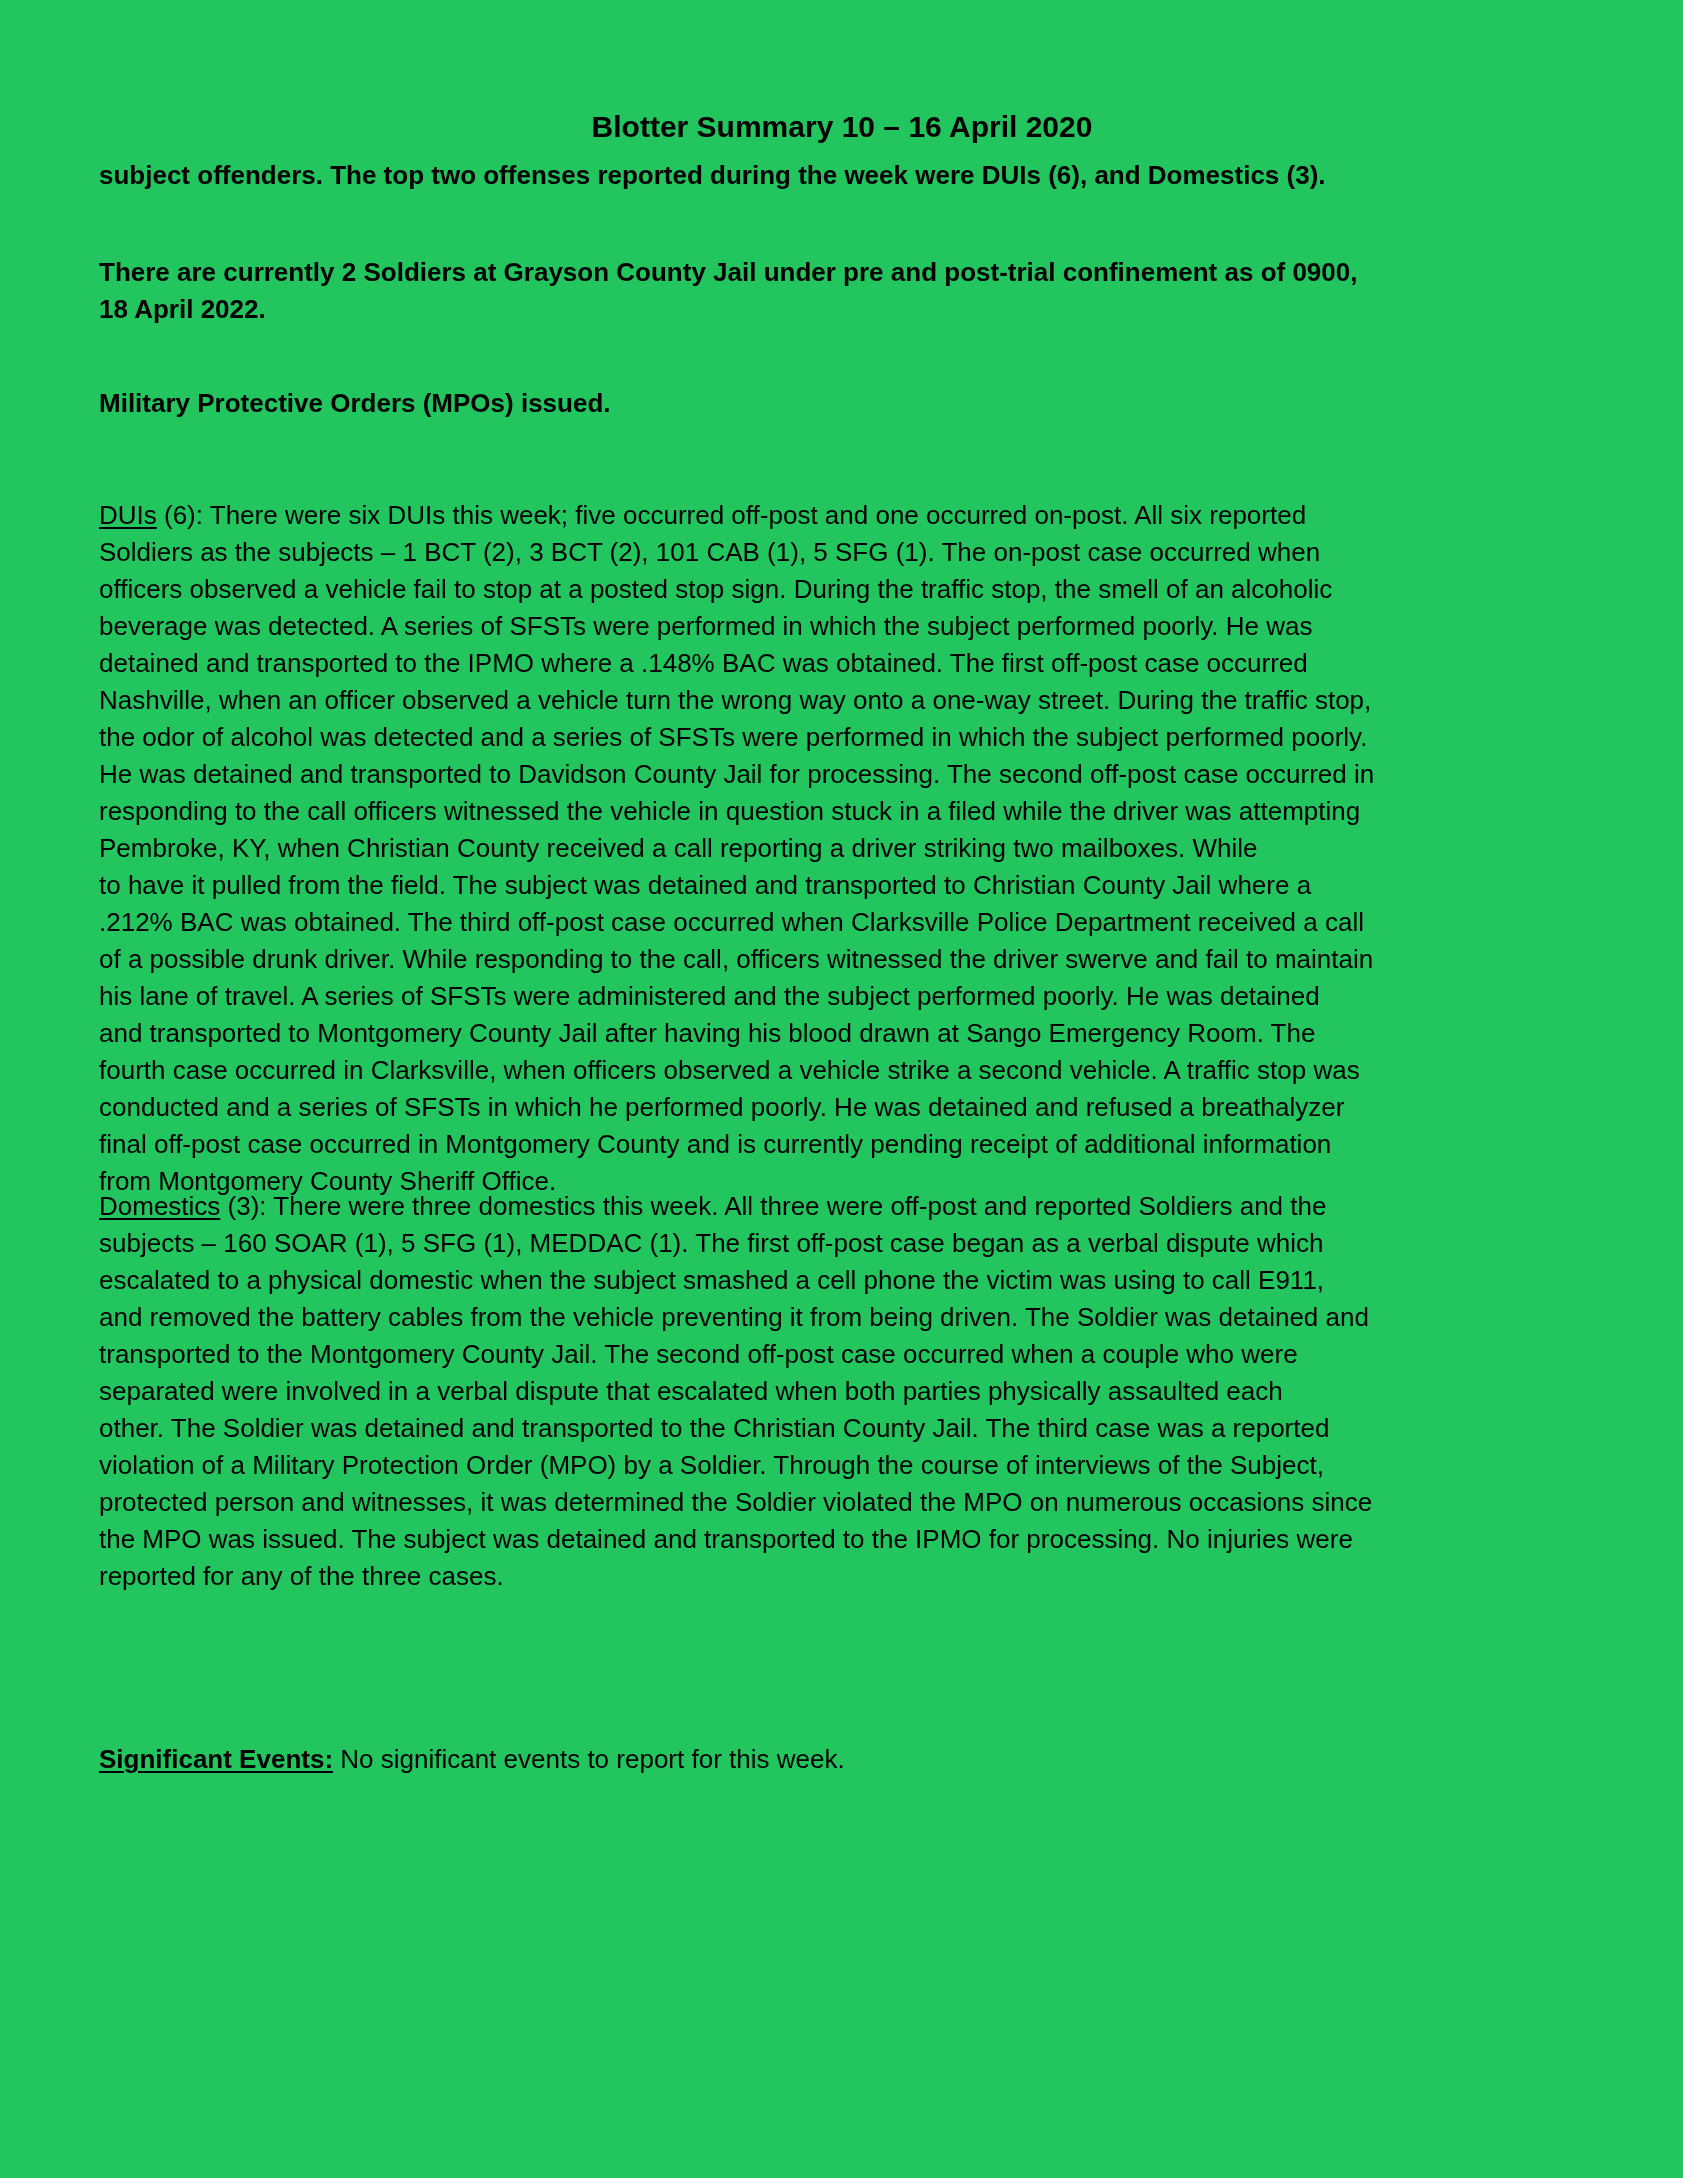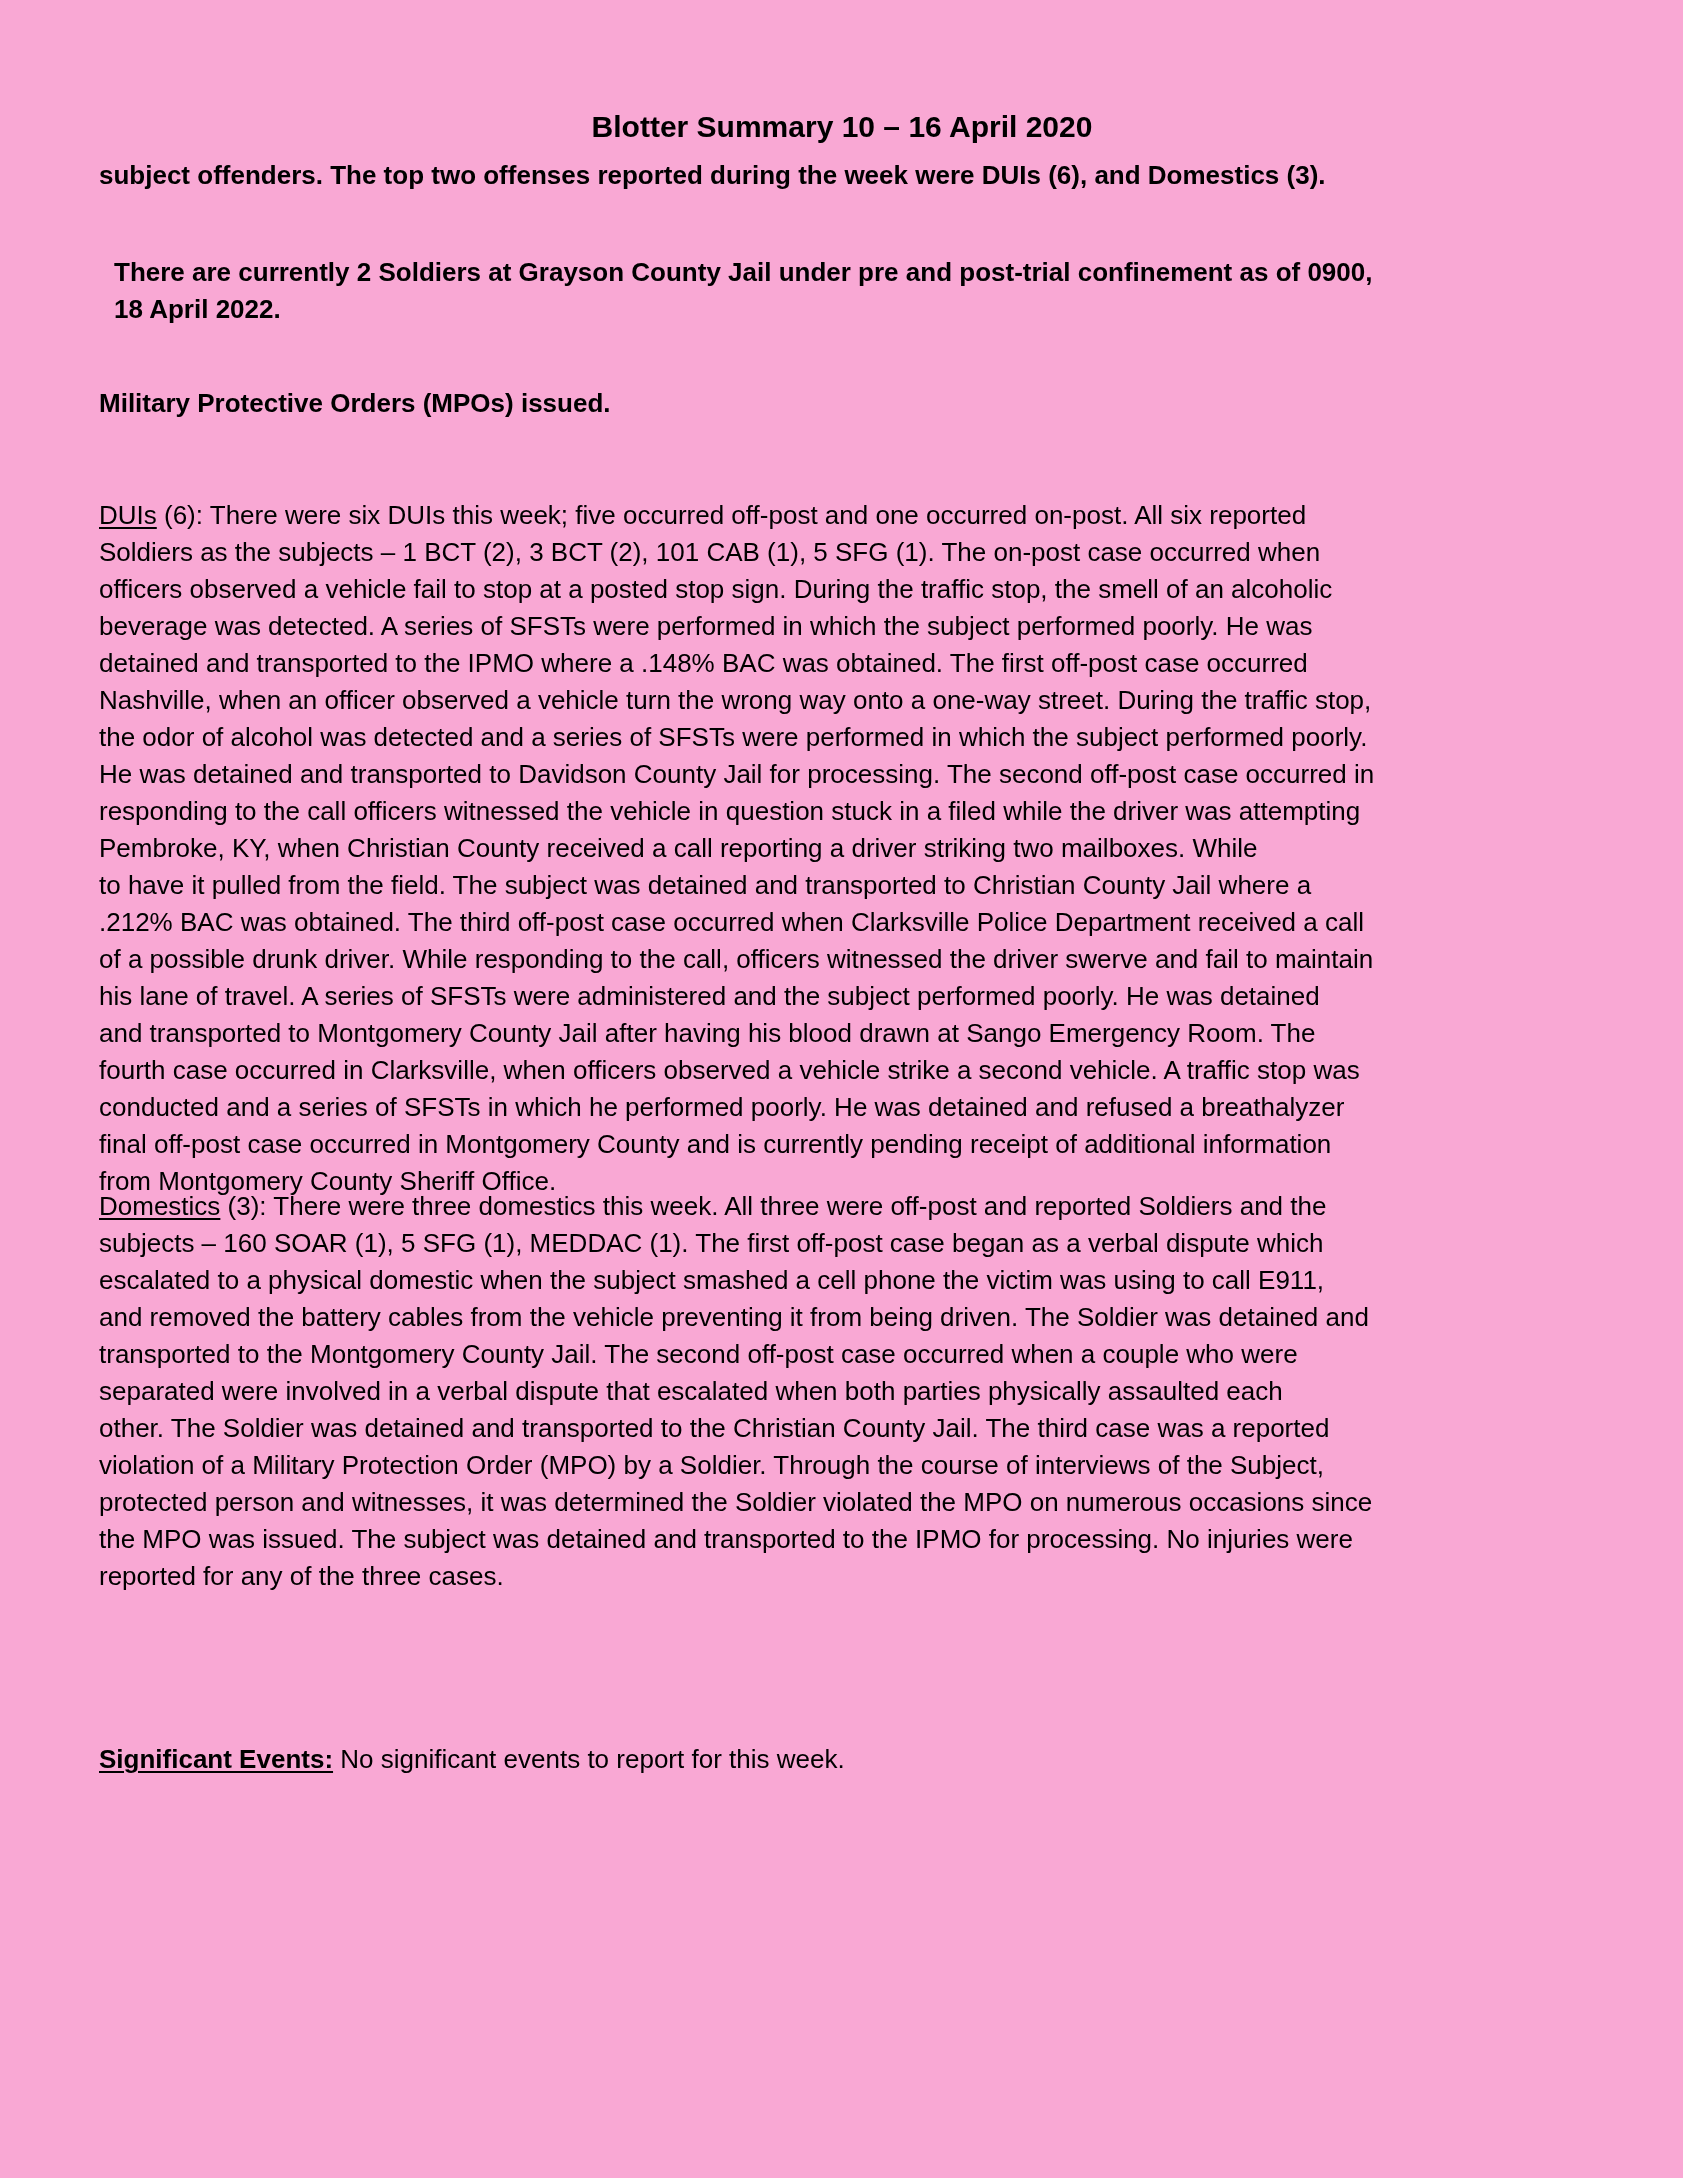--- a/index.html
+++ b/index.html
@@ -1,25 +1,25 @@
 <!DOCTYPE html>
 <html><head>
 <meta charset="utf-8">
 <style>
   html, body { margin: 0; padding: 0; background: #ffffff; }
   body { width: 1683px; height: 2178px; position: relative; overflow: hidden; color: #000; font-family: "Liberation Sans", sans-serif; }
-  .page { position: absolute; left: 0; top: 0; width: 1683px; height: 2178px; background: #f9a8d4; }
+  .page { position: absolute; left: 0; top: 0; width: 1683px; height: 2178px; background: #22c55e; }
   .title { position: absolute; left: 0; width: 1683px; top: 109px; text-align: center; font-weight: bold; font-size: 30px; line-height: 36px; }
   .title span { display: inline-block; margin-left: 1px; }
   .para { position: absolute; left: 99px; width: 1525px; font-size: 26px; line-height: 37px; white-space: nowrap; }
   .para.bold { font-weight: bold; }
   .line { display: block; height: 37px; }
   .u { text-decoration: underline; text-decoration-thickness: 2px; text-underline-offset: 3px; }
   .p1 { top: 157px; }
-  .p2 { top: 254px; margin-left: 15px; }
+  .p2 { top: 254px; }
   .p3 { top: 386px; line-height: 35px; }
   .p3 .line { height: 35px; }
   .duis { top: 497px; }
   .dom { top: 1188px; }
   .sig { top: 1741px; }
 </style>
 </head>
 <body>
 
 <div class="page">

